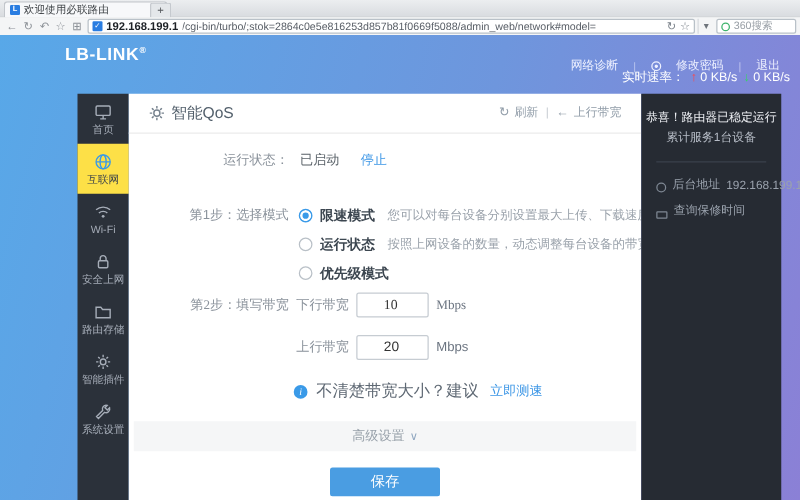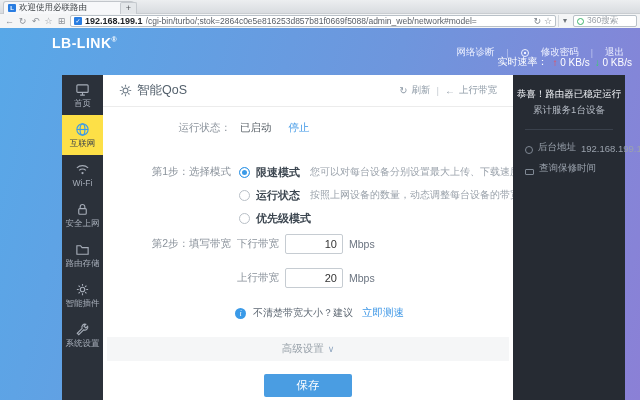--- a/index.html
+++ b/index.html
@@ -84,27 +84,27 @@
   .st-stop { margin-left:17px; font-size:10.5px; color:#3e97e6; cursor:pointer; }
 
   .radio { width:11px; height:11px; border:1px solid #b9c0c7; border-radius:50%;
     margin:0 6px 0 8px; flex:none; background:#fff; }
   .radio.on { border-color:#3a9ae8; background:#3a9ae8; box-shadow:inset 0 0 0 2px #fff; }
   .opt-name { font-size:11px; color:#3c4650; font-weight:bold; margin-right:10px; white-space:nowrap; }
   .opt-desc { font-size:10px; color:#9aa2ab; white-space:nowrap; }
 
   .sub-lab { margin-left:6px; font-size:10.5px; color:#8a929b; white-space:nowrap; }
   .bw { width:58px; height:20px; border:1px solid #c6ccd2; border-radius:2px; margin-left:6px;
-    padding:0 5px; font-size:11px; color:#333; font-family:inherit;text-align:right; }
+    padding:0 21px; font-size:11px; color:#333; font-family:inherit; }
   .unit { margin-left:6px; font-size:10.5px; color:#6b7480; }
 
   .tip-ic { margin-left:132px; width:11px; height:11px; border-radius:50%; background:#3a9ae8;
     color:#fff; font-size:8px; line-height:11px; text-align:center; font-style:italic;
     font-family:"Liberation Serif",serif; flex:none; }
-  .tip-text { margin-left:7px; font-size:10px; color:#5f6974; }
+  .tip-text { margin-left:7px; font-size:13px; color:#5f6974; }
   .tip-link { margin-left:9px; font-size:10.5px; color:#3e97e6; cursor:pointer; }
 
   .advanced { position:absolute; left:4px; right:4px; top:262px; height:24px; background:#f5f6f7;
     display:flex; align-items:center; justify-content:center; gap:4px;
     font-size:10.5px; color:#98a1aa; cursor:pointer; }
   .adv-glyph { color:#8fa6c0; font-size:9px; }
 
   .save-btn { position:absolute; top:299px; left:50%; transform:translateX(-50%);
     width:88px; height:23px; background:#4a9de2; border:none; border-radius:2px;
     color:#fff; font-size:11.5px; font-family:inherit; cursor:pointer; }
@@ -267,21 +267,21 @@
         <span class="radio"></span>
         <span class="opt-name">运行状态</span>
         <span class="opt-desc">按照上网设备的数量，动态调整每台设备的带宽</span>
       </div>
       <div class="row" style="top:135px;height:16px;">
         <span class="lab"></span>
         <span class="radio"></span>
         <span class="opt-name">优先级模式</span>
       </div>
 
-      <div class="row" style="top:158px;height:22px;">
+      <div class="row" style="top:158px;height:22px;font-family:Liberation Serif, serif;">
         <span class="lab">第2步：填写带宽</span>
         <span class="sub-lab">下行带宽</span>
         <input class="bw" type="text" value="10" style="">
         <span class="unit">Mbps</span>
       </div>
       <div class="row" style="top:192px;height:22px;">
         <span class="lab"></span>
         <span class="sub-lab">上行带宽</span>
         <input class="bw" type="text" value="20" style="">
         <span class="unit">Mbps</span>

